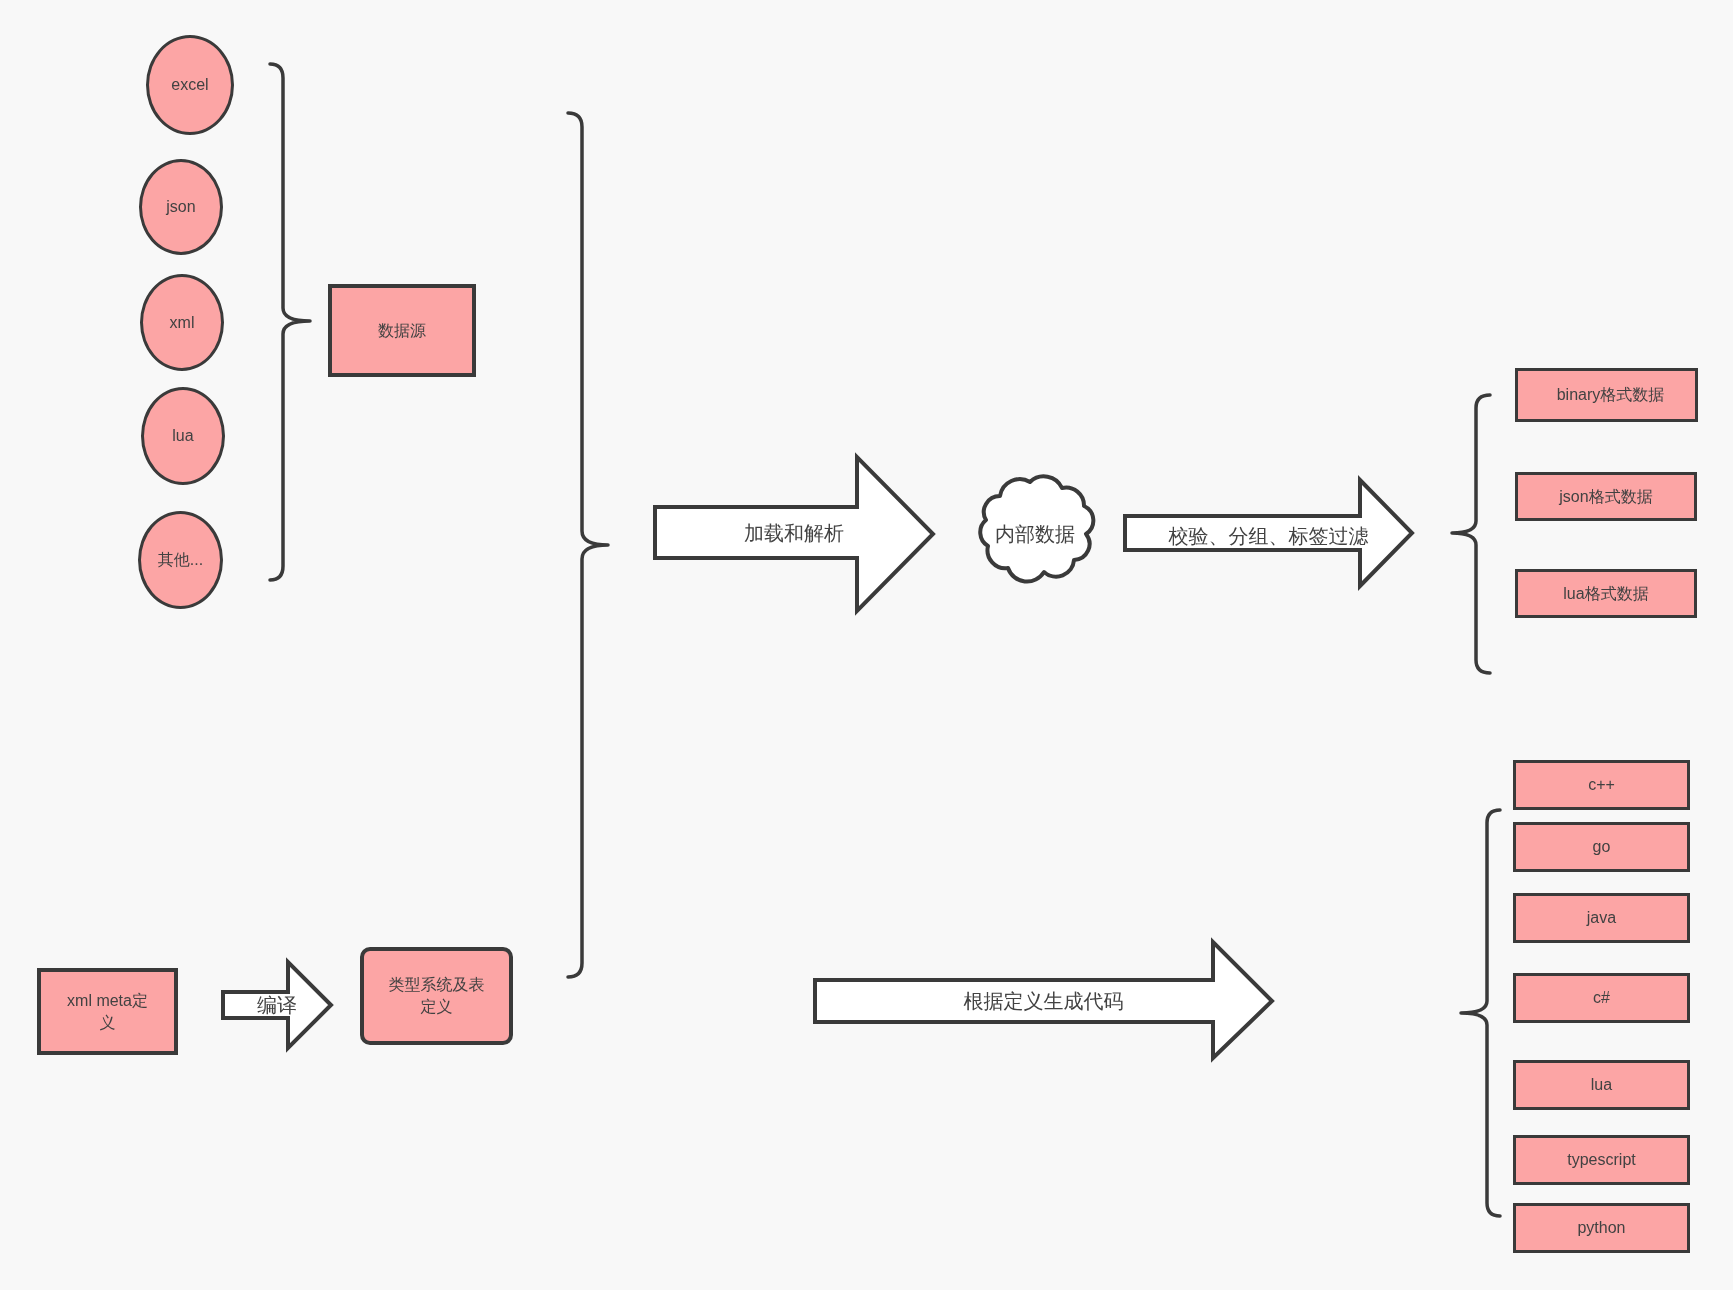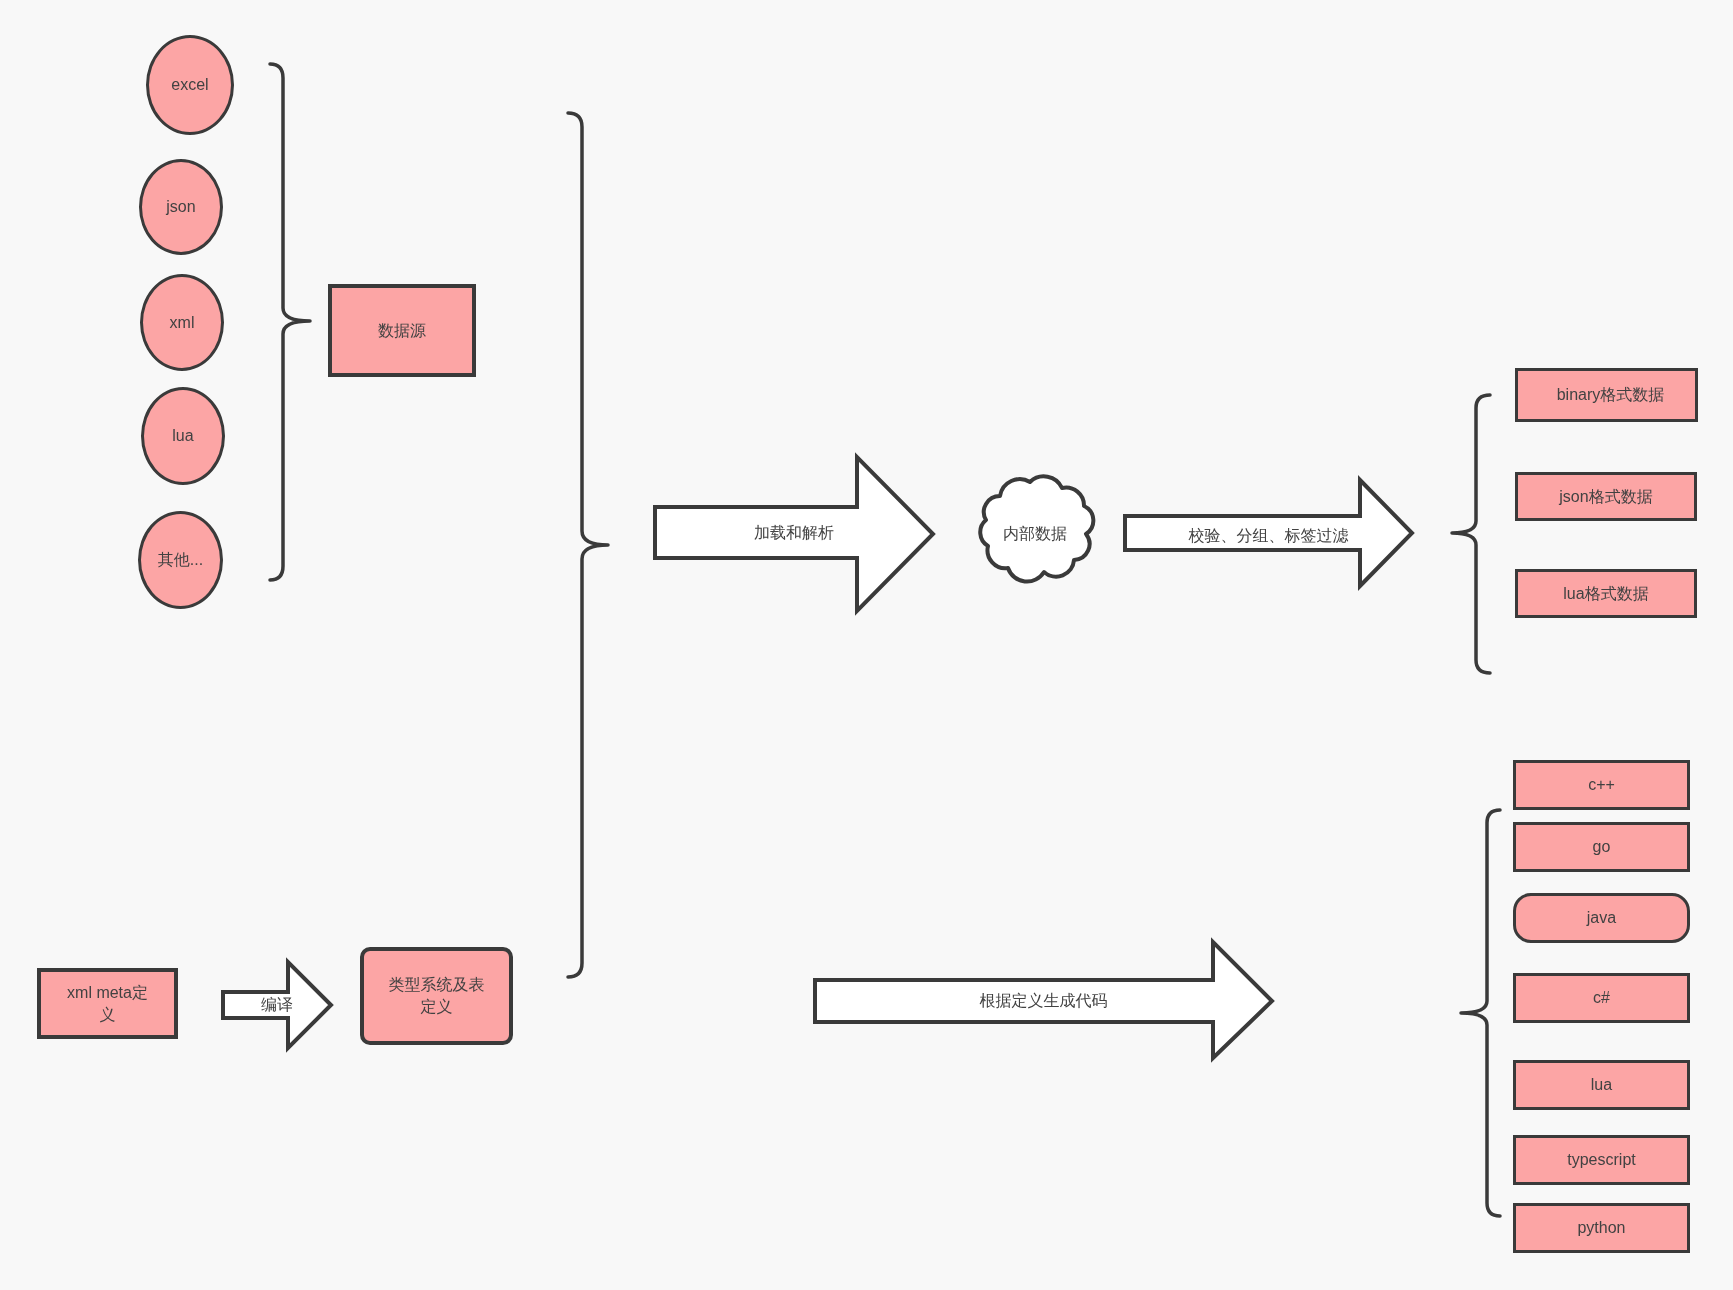--- a/index.html
+++ b/index.html
@@ -36,21 +36,21 @@
   }
   .ellipse { border-radius: 50%; }
   .rounded { border-radius: 10px; border-width: 4px; }
   .thick   { border-width: 4px; }
   .lbl {
     position: absolute;
     display: flex;
     align-items: center;
     justify-content: center;
     text-align: right;
-    font-size: 16px;
+    font-size: 20px;
     color: #424242;
     white-space: nowrap;
   }
 </style>
 </head>
 <body>
 
 <div class="stage">
 
   <svg class="shapes" viewBox="0 0 1733 1290">
@@ -114,36 +114,36 @@
   <div class="node" style="left:1515px; top:368px; width:183px; height:54px;padding-left:8px;">
     <span>binary格式数据</span>
   </div>
   <div class="node" style="left:1515px; top:472px; width:182px; height:49px;">
     <span>json格式数据</span>
   </div>
   <div class="node" style="left:1515px; top:569px; width:182px; height:49px;text-align:right;">
     <span>lua格式数据</span>
   </div>
 
-  <div class="node thick" style="left:37px; top:968px; width:141px; height:71px;">
+  <div class="node thick" style="left:37px; top:968px; width:141px; height:87px;">
     <span>xml meta定
 义</span>
   </div>
   <div class="node rounded" style="left:360px; top:947px; width:153px; height:98px;">
     <span>类型系统及表
 定义</span>
   </div>
 
   <div class="node" style="left:1513px; top:760px; width:177px; height:50px;">
     <span>c++</span>
   </div>
   <div class="node" style="left:1513px; top:822px; width:177px; height:50px;">
     <span>go</span>
   </div>
-  <div class="node" style="left:1513px; top:893px; width:177px; height:50px;border-radius:18px;">
+  <div class="node" style="left:1513px; top:893px; width:177px; height:50px;">
     <span>java</span>
   </div>
   <div class="node" style="left:1513px; top:973px; width:177px; height:50px;">
     <span>c#</span>
   </div>
   <div class="node" style="left:1513px; top:1060px; width:177px; height:50px;">
     <span>lua</span>
   </div>
   <div class="node" style="left:1513px; top:1135px; width:177px; height:50px;">
     <span>typescript</span>

